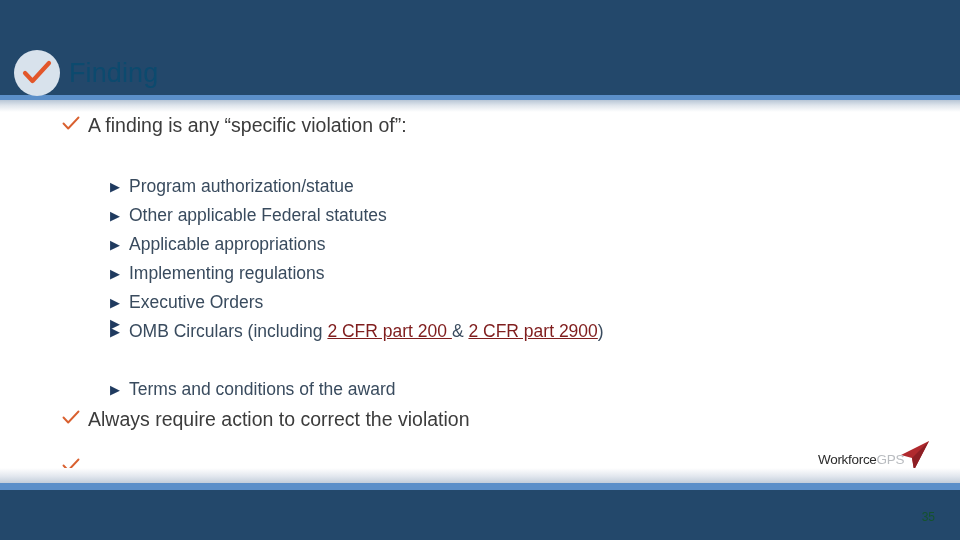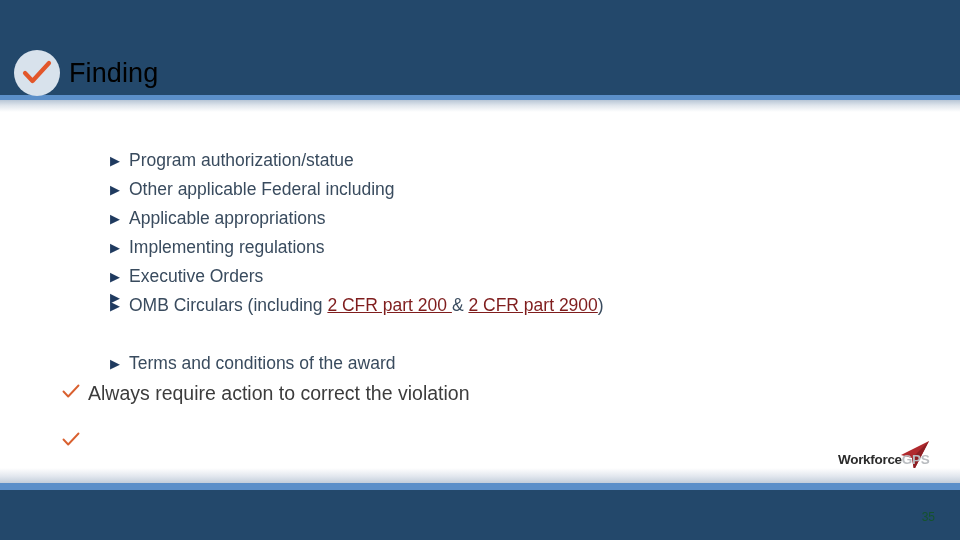--- a/index.html
+++ b/index.html
@@ -44,21 +44,21 @@
     background:#d8e2ec;
     margin-left:14px;
     display:flex; align-items:center; justify-content:center;
     flex:0 0 auto;
   }
   .title-badge svg { display:block; }
   .slide-title {
     margin-left:9px;
     font-size:27px;
     line-height:1;
-    color:#000000;
+    color:#0c4a6e;
     font-weight:400;
     letter-spacing:0.1px;
     white-space:nowrap;
   }
 
   
   .body {
     position:absolute;
     left:0; top:112px;
     width:960px; height:356px;
@@ -118,25 +118,24 @@
 
   
   .logo {
     position:absolute;
     left:818px; top:441px;
     width:110px; height:42px;
   }
   .logo .wordmark {
     position:absolute; left:0; top:11px;
     font-size:13.5px;
-    font-weight:700;
+    font-weight:400;
     letter-spacing:-0.3px;
     color:#2b2b2b;
     white-space:nowrap;
-    margin-left:20px;
   }
   .logo .wordmark .gps { color:#b9bcc0; }
   .logo .tagline {
     position:absolute; left:18px; top:27px;
     font-size:5.6px;
     font-weight:700;
     letter-spacing:0.25px;
     color:#8f2226;
     white-space:nowrap;
   }
@@ -180,31 +179,39 @@
     <div class="title-badge">
       <svg width="30" height="26" viewBox="0 0 30 26">
         <path d="M3 13 L10.5 21 L27 3" fill="none" stroke="#e2562a" stroke-width="4.2" stroke-linecap="round" stroke-linejoin="round"></path>
       </svg>
     </div>
     <div class="slide-title">Finding</div>
   </div>
 
   <div class="body">
 
+    <div class="lvl1">
+      <span class="chk">
+        <svg width="18" height="15" viewBox="0 0 18 15">
+          <path d="M1.5 7.5 L6.2 12.5 L16.5 1.5" fill="none" stroke="#d9602f" stroke-width="1.9" stroke-linecap="round" stroke-linejoin="round"></path>
+        </svg>
+      </span>
+      <span class="txt">A finding is any “specific violation of”:</span>
+    </div>
 
     <div class="sublist">
 
       <div class="lvl2">
         <span class="tri">▶</span>
         <span class="txt">Program authorization/statue</span>
       </div>
 
       <div class="lvl2">
         <span class="tri">▶</span>
-        <span class="txt">Other applicable Federal including</span>
+        <span class="txt">Other applicable Federal statutes</span>
       </div>
 
       <div class="lvl2">
         <span class="tri">▶</span>
         <span class="txt">Applicable appropriations</span>
       </div>
 
       <div class="lvl2">
         <span class="tri">▶</span>
         <span class="txt">Implementing regulations</span>

